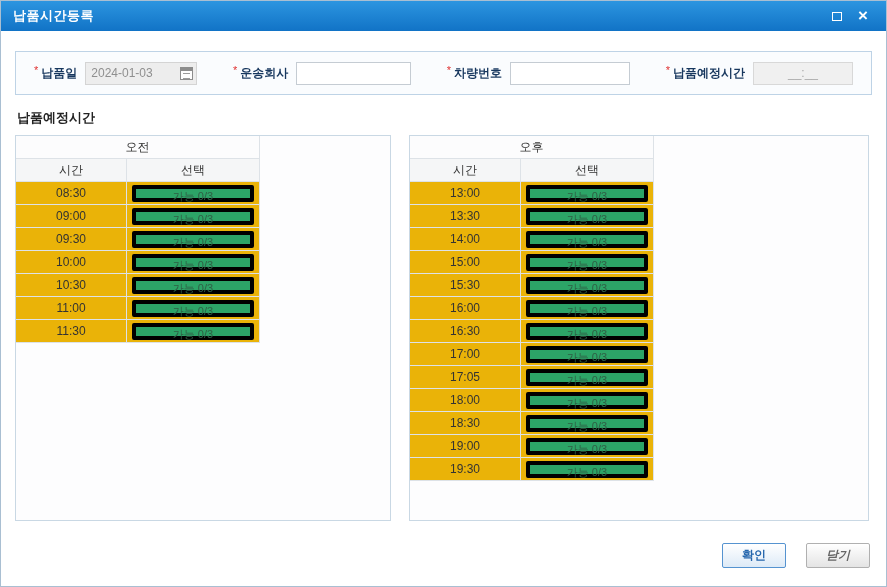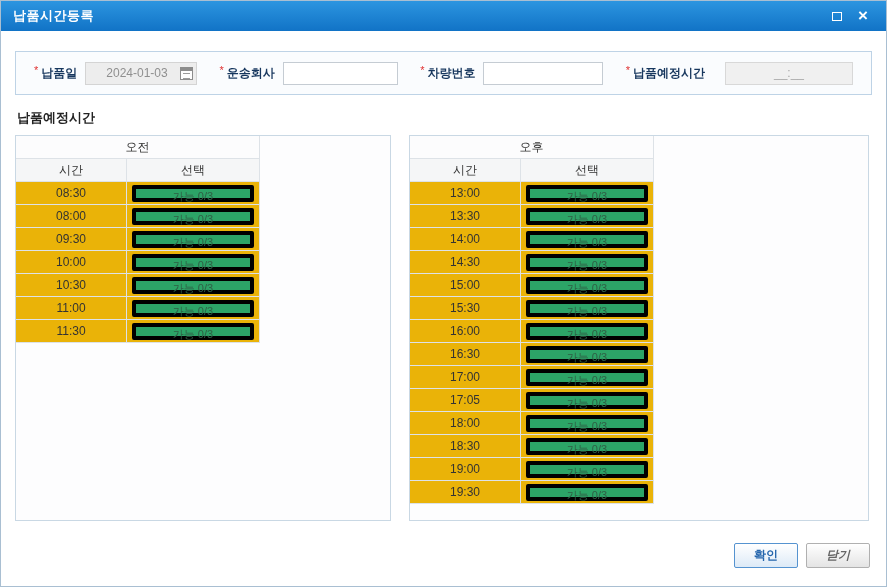--- a/index.html
+++ b/index.html
@@ -33,41 +33,41 @@
     position: absolute; left: 14px; right: 14px; top: 50px; height: 44px;
     border: 1px solid #bed3e6; background: #fafcfe;
     display: flex; align-items: center; justify-content: space-between;
     padding: 0 18px;
   }
   .field { display: flex; align-items: center; }
   .req { color: #e03131; font-size: 11px; margin-right: 3px; position: relative; top: -3px; }
   .flabel { font-size: 12px; font-weight: bold; color: #17375e; margin-right: 8px; white-space: nowrap; }
   .inp {
     height: 23px; border: 1px solid #c5ccd3; background: #fff;
-    font-size: 12px; color: #333; padding: 0 20px; outline: none;
+    font-size: 12px; color: #333; padding: 0 5px; outline: none;
     font-family: "Liberation Sans", sans-serif;
   }
   .inp-disabled { background: #ededed; color: #8f8f8f; border-color: #d4d4d4; }
   .date-wrap { position: relative; display: inline-block; }
   .date-wrap .inp { width: 112px; padding-right: 22px; }
   .cal-icon {
     position: absolute; right: 4px; top: 5px; width: 13px; height: 13px;
     border: 1px solid #8c8c8c; background: #fdfdfd; cursor: pointer;
   }
   .cal-icon::before {
     content: ""; position: absolute; left: 0; right: 0; top: 0; height: 3px;
     background: #8c8c8c;
   }
   .cal-icon::after {
     content: ""; position: absolute; left: 2px; top: 5px; width: 7px; height: 4px;
     border-top: 1px solid #9a9a9a; border-bottom: 1px solid #9a9a9a;
   }
   .inp-company { width: 115px; }
   .inp-vehicle { width: 120px; }
-  .inp-time { width: 128px; text-align: center; background: #f0f0f0; color: #a8a8a8; border-color: #d8d8d8; margin-left: 12px; }
+  .inp-time { width: 100px; text-align: center; background: #f0f0f0; color: #a8a8a8; border-color: #d8d8d8; }
 
   
   .section-title {
     position: absolute; left: 16px; top: 108px;
     font-size: 13px; font-weight: bold; color: #222;
   }
 
   
   .panel {
     position: absolute; top: 134px; height: 386px;
@@ -87,21 +87,21 @@
 
   .slot-btn {
     display: block; width: 122px; height: 17px; margin: 0 auto;
     background: #2ca467; border: 4px solid #000000; border-radius: 2px;
     font-size: 11px; line-height: 14px; color: #2f5f45; font-family: "Liberation Sans", sans-serif;
     padding: 0; cursor: pointer;
   }
 
   
   .footer {
-    position: absolute; right: 16px; bottom: 18px; display: flex; gap: 8px;
+    position: absolute; right: 16px; bottom: 18px; display: flex; gap: 20px;
   }
   .btn {
     width: 64px; height: 25px; font-size: 12px; font-weight: bold;
     border-radius: 2px; cursor: pointer; font-family: "Liberation Sans", sans-serif;
     padding: 0;
   }
   .btn-ok { border: 1px solid #5593d0; background: linear-gradient(180deg, #ffffff, #ddeaf7); color: #2566ad; }
   .btn-close { border: 1px solid #b0b0b0; background: linear-gradient(180deg, #ffffff, #e4e4e4); color: #666; font-style: italic; }
 </style>
 </head>
@@ -166,21 +166,21 @@
         </tr>
       </thead>
       <tbody>
           <tr>
           <td>08:30</td>
           <td>
             <button class="slot-btn">가능 0/3</button>
           </td>
         </tr>
           <tr>
-          <td>08:00</td>
+          <td>09:00</td>
           <td>
             <button class="slot-btn">가능 0/3</button>
           </td>
         </tr>
           <tr>
           <td>09:30</td>
           <td>
             <button class="slot-btn">가능 0/3</button>
           </td>
         </tr>
@@ -240,26 +240,20 @@
             <button class="slot-btn">가능 0/3</button>
           </td>
         </tr>
           <tr>
           <td>14:00</td>
           <td>
             <button class="slot-btn">가능 0/3</button>
           </td>
         </tr>
           <tr>
-          <td>14:30</td>
-          <td>
-            <button class="slot-btn">가능 0/3</button>
-          </td>
-        </tr>
-          <tr>
           <td>15:00</td>
           <td>
             <button class="slot-btn">가능 0/3</button>
           </td>
         </tr>
           <tr>
           <td>15:30</td>
           <td>
             <button class="slot-btn">가능 0/3</button>
           </td>

